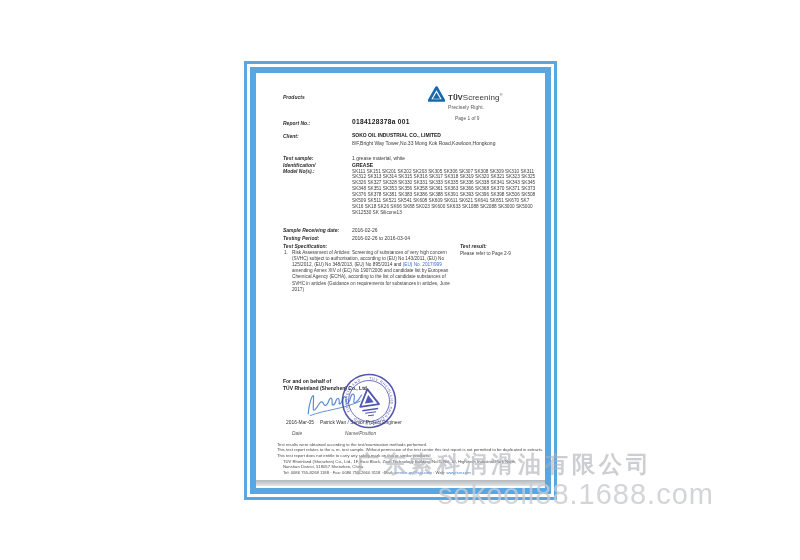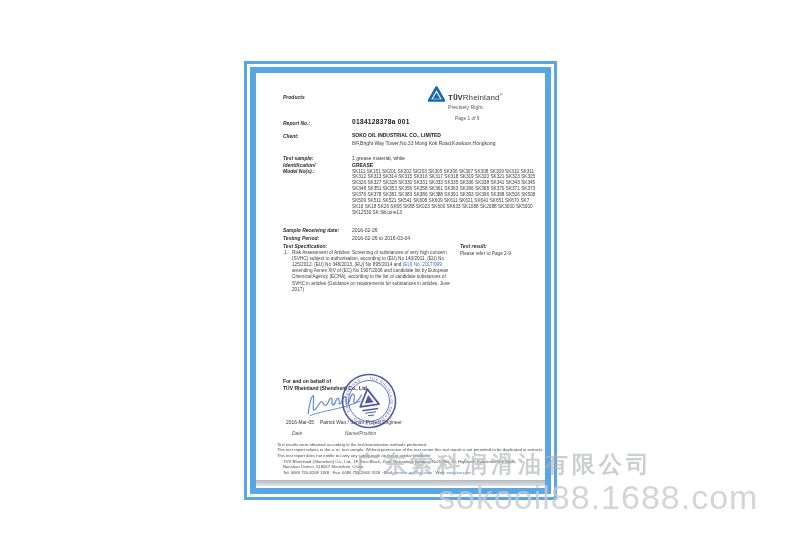--- a/index.html
+++ b/index.html
@@ -37,21 +37,21 @@
   .lab-it{font-size:4.8px;font-style:italic;color:#555;}
   .scan-strip{
     position:absolute;left:0;right:0;bottom:2px;height:6px;
     background:linear-gradient(#9aa0a6,#d9dcdf);opacity:.75;
   }
   .wm-cn{
     position:absolute;left:356px;top:449px;font-size:23px;letter-spacing:4px;
     font-weight:bold;color:rgba(170,174,180,0.6);white-space:nowrap;z-index:5;
   }
   .wm-url{
-    position:absolute;left:438px;top:478px;font-size:34px;letter-spacing:1px;
+    position:absolute;left:438px;top:478px;font-size:29px;letter-spacing:1px;
     color:rgba(200,203,208,0.8);white-space:nowrap;z-index:5;
   }
   .logo-wrap{display:flex;align-items:flex-start;}
 </style>
 </head>
 <body>
 
 <div class="doc">
   <div class="doc-inner">
     <div class="content">
@@ -59,21 +59,21 @@
       <div class="abs lbl" style="left:27px;top:21px;">Products</div>
 
       <div class="abs logo-wrap" style="left:172px;top:13px;">
         <span style="display:inline-block;margin-right:3px;">
           <svg width="17" height="16" viewBox="0 0 17 16">
             <polygon points="8.5,1.5 16,14.5 1,14.5" fill="none" stroke="#1668b0" stroke-width="2.6" stroke-linejoin="round"></polygon>
             <polygon points="8.5,6.5 12.2,12.8 4.8,12.8" fill="#1668b0"></polygon>
           </svg>
         </span>
         <span>
-          <span class="brand"><span class="tuv">TÜV</span><span>Rheinland</span><span class="reg">®</span></span>
+          <span class="brand"><span class="tuv">TÜV</span><span>Screening</span><span class="reg">®</span></span>
           <div class="tagline">Precisely Right.</div>
         </span>
       </div>
 
       <div class="abs page-ind" style="left:199px;top:43px;">Page 1 of 9</div>
 
       <div class="abs lbl" style="left:27px;top:47px;">Report No.:</div>
       <div class="abs report-no" style="left:96px;top:45px;">0184128378a 001</div>
 
       <div class="abs lbl" style="left:27px;top:60px;">Client:</div>

